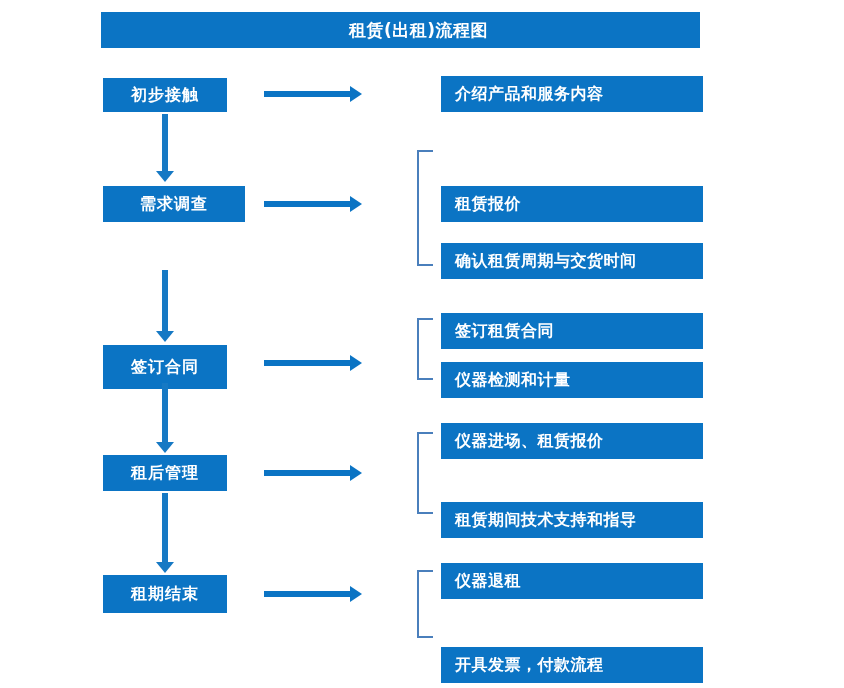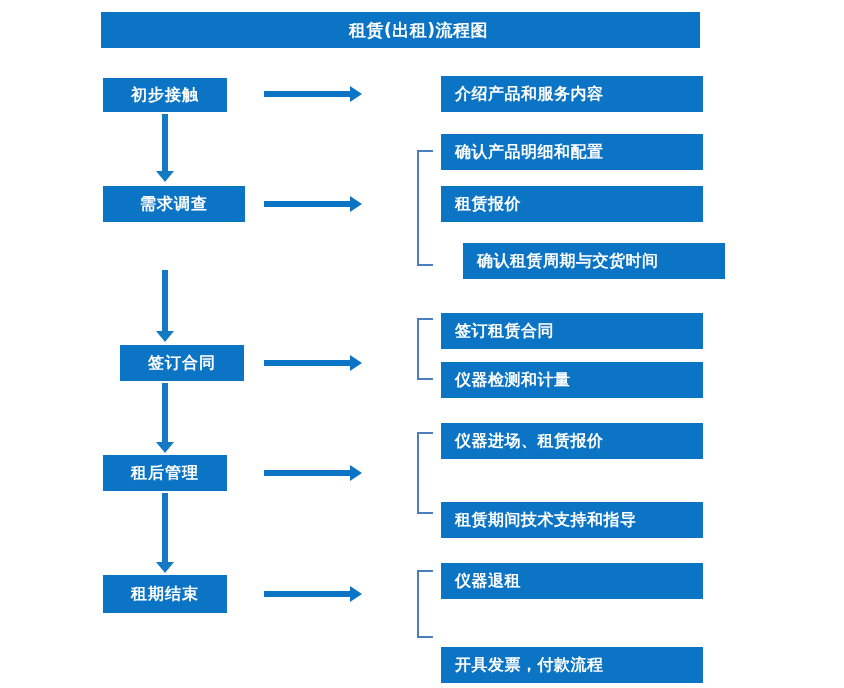--- a/index.html
+++ b/index.html
@@ -125,21 +125,21 @@
 </style>
 </head>
 <body>
 
 <div id="flow-root">
 
   <div class="title-bar">租赁(出租)流程图</div>
 
   <div class="stage-box" style="left:103px; top:78px; width:124px; height:34px;">初步接触</div>
   <div class="stage-box" style="left:103px; top:186px; width:142px; height:36px;">需求调查</div>
-  <div class="stage-box" style="left:120px; top:345px; width:124px; height:36px;">签订合同</div>
+  <div class="stage-box" style="left:103px; top:345px; width:124px; height:44px;">签订合同</div>
   <div class="stage-box" style="left:103px; top:455px; width:124px; height:36px;">租后管理</div>
   <div class="stage-box" style="left:103px; top:575px; width:124px; height:38px;">租期结束</div>
 
   <div class="arrow-v" style="left:156px; top:114px; height:68px;">
     <div class="shaft" style="height:57px;"></div>
     <div class="head" style="top:57px;"></div>
   </div>
   <div class="arrow-v" style="left:156px; top:270px; height:72px;">
     <div class="shaft" style="height:61px;"></div>
     <div class="head" style="top:61px;"></div>
@@ -173,23 +173,22 @@
     <div class="shaft" style="width:86px;"></div>
     <div class="head" style="left:86px;"></div>
   </div>
 
   <div class="bracket" style="left:417px; top:150px; height:116px;"></div>
   <div class="bracket" style="left:417px; top:318px; height:62px;"></div>
   <div class="bracket" style="left:417px; top:432px; height:82px;"></div>
   <div class="bracket" style="left:417px; top:570px; height:68px;"></div>
 
   <div class="detail-box" style="top:76px;">介绍产品和服务内容</div>
-  <div class="detail-box" style="top:134px;">确认产品明细和配置</div>
   <div class="detail-box" style="top:186px;">租赁报价</div>
-  <div class="detail-box" style="top:243px;margin-left:22px;">确认租赁周期与交货时间</div>
+  <div class="detail-box" style="top:243px;">确认租赁周期与交货时间</div>
 
   <div class="detail-box" style="top:362px;">仪器检测和计量</div>
   <div class="detail-box" style="top:313px;">签订租赁合同</div>
 
   <div class="detail-box" style="top:423px;">仪器进场、租赁报价</div>
   <div class="detail-box" style="top:502px;">租赁期间技术支持和指导</div>
 
   <div class="detail-box" style="top:563px;">仪器退租</div>
   <div class="detail-box" style="top:613px;margin-top:34px;">开具发票，付款流程</div>
 

